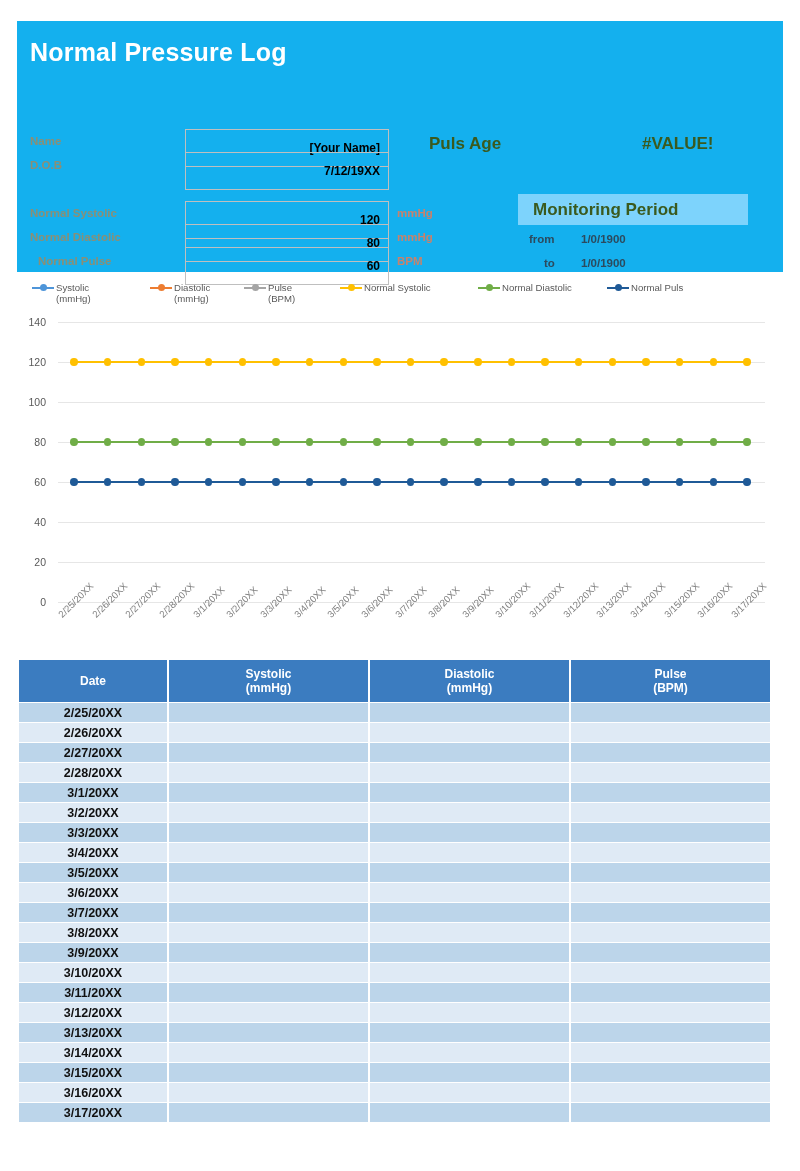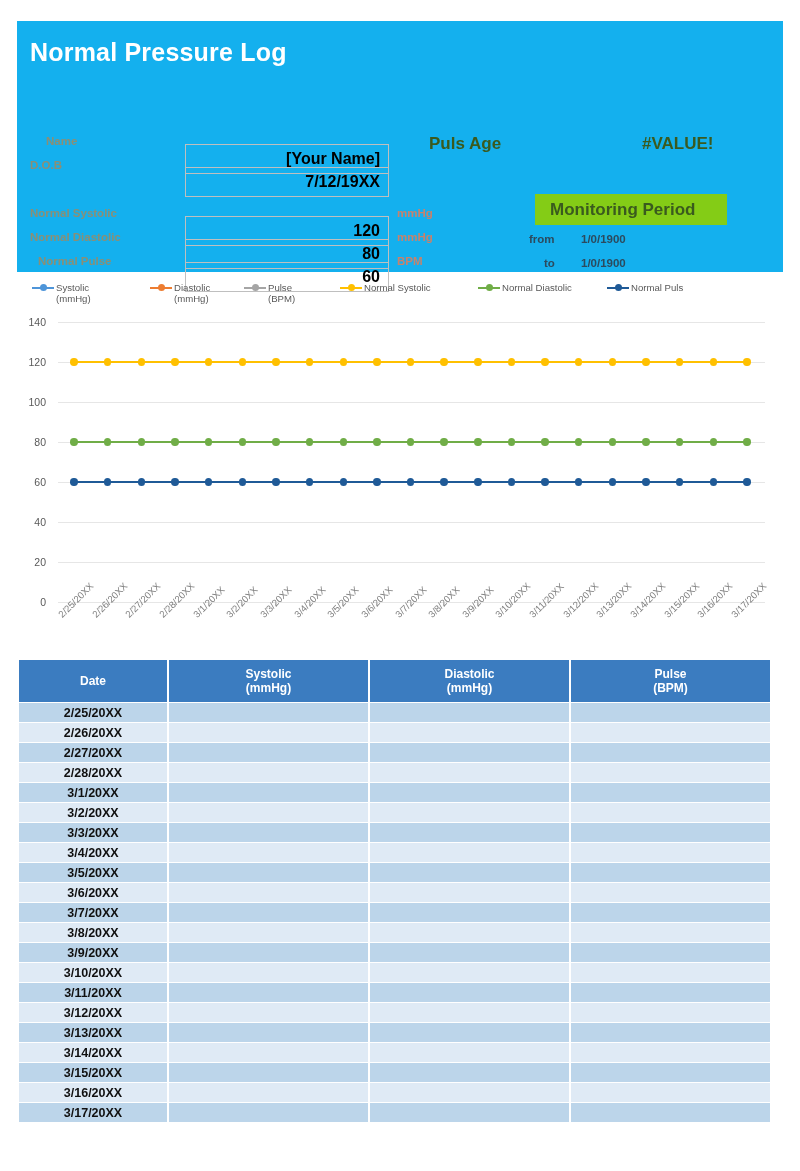--- a/index.html
+++ b/index.html
@@ -43,53 +43,52 @@
     font-size: 11.5px;
     font-weight: bold;
     color: #c8826c;
     white-space: nowrap;
   }
   
   .info-box {
     position: absolute;
     left: 168px;
     width: 204px;
-    height: 30px;
+    height: 38px;
     border: 1px solid #bfbfbf;
     box-sizing: border-box;
     background: transparent;
     color: #000000;
     font-family: "Liberation Sans", sans-serif;
-    font-size: 16px;
+    font-size: 12px;
     font-weight: bold;
     text-align: right;
     padding: 0 8px 0 4px;
     line-height: 21px;
     outline: none;
-    margin-top: 15px;
   }
   .age-label {
     position: absolute;
     font-size: 17px;
     font-weight: bold;
     color: #3a5a1e;
     white-space: nowrap;
   }
   .age-value {
     position: absolute;
     font-size: 17px;
     font-weight: bold;
     color: #3a5a1e;
     white-space: nowrap;
   }
   #monitoring-period-box {
     position: absolute;
-    left: 518px; top: 173px;
-    width: 192px; height: 31px;
-    background: #84cc16;
+    left: 501px; top: 173px;
+    width: 230px; height: 31px;
+    background: #7dd3fc;
     box-sizing: border-box;
   }
   #monitoring-period-title {
     font-size: 17px;
     font-weight: bold;
     color: #3a5a1e;
     line-height: 31px;
     padding-left: 15px;
     white-space: nowrap;
   }
@@ -239,21 +238,21 @@
   #log-table tbody tr.even td { background: #dfeaf5; }
   .col-date { width: 148px; }
   .col-val  { width: 199px; }
 </style>
 </head>
 <body>
 
 <div id="header-panel">
   <div id="page-title">Normal Pressure Log</div>
 
-  <div class="info-label" style="left:29px; top:114px;">Name</div>
+  <div class="info-label" style="left:13px; top:114px;">Name</div>
   <div class="info-label" style="left:13px; top:138px;">D.O.B</div>
   <div class="info-label" style="left:13px; top:186px;">Normal Systolic</div>
   <div class="info-label" style="left:13px; top:210px;">Normal Diastolic</div>
   <div class="info-label" style="left:13px; top:234px;margin-left:8px;">Normal Pulse</div>
 
   <input class="info-box" style="top: 108px;" value="[Your Name]">
   <input class="info-box" style="top: 131px;" value="7/12/19XX">
   <input class="info-box" style="top: 180px;" value="120">
   <input class="info-box" style="top: 203px;" value="80">
   <input class="info-box" style="top: 226px;" value="60">

